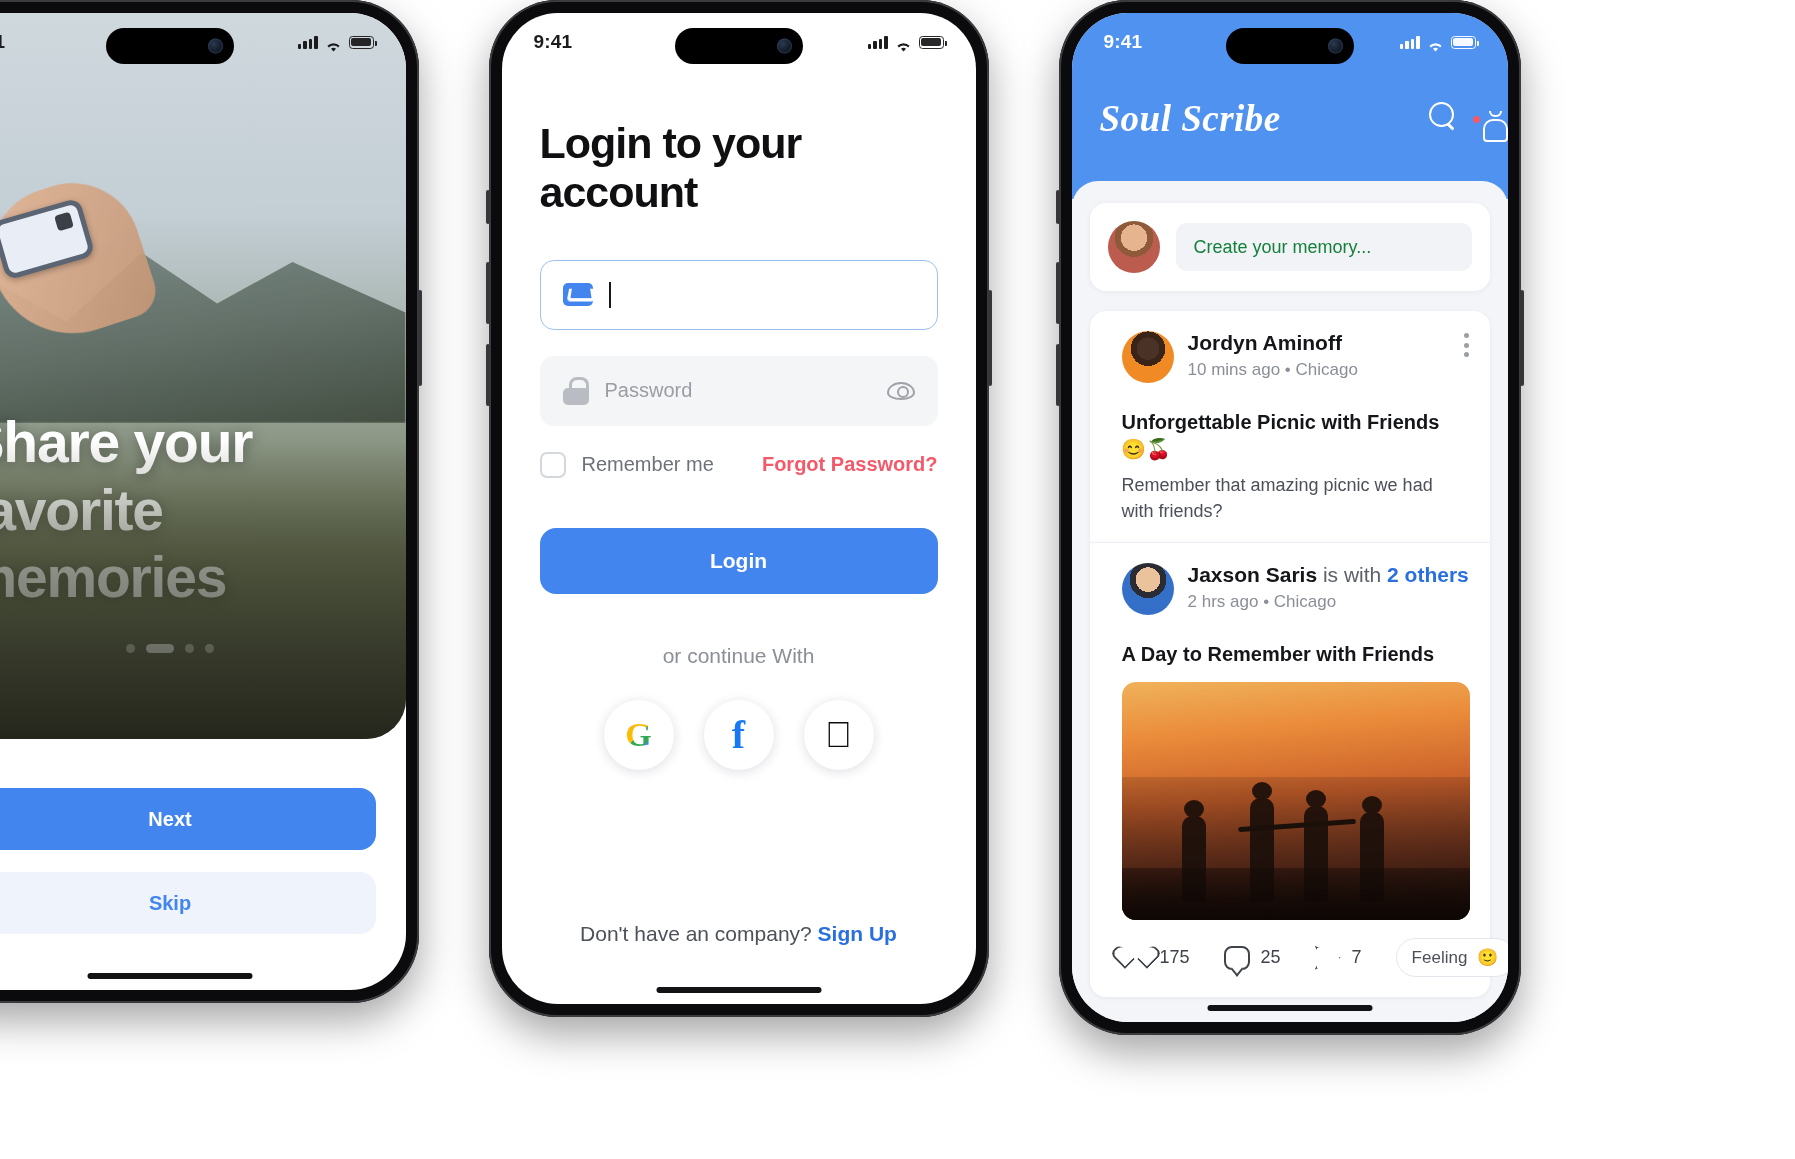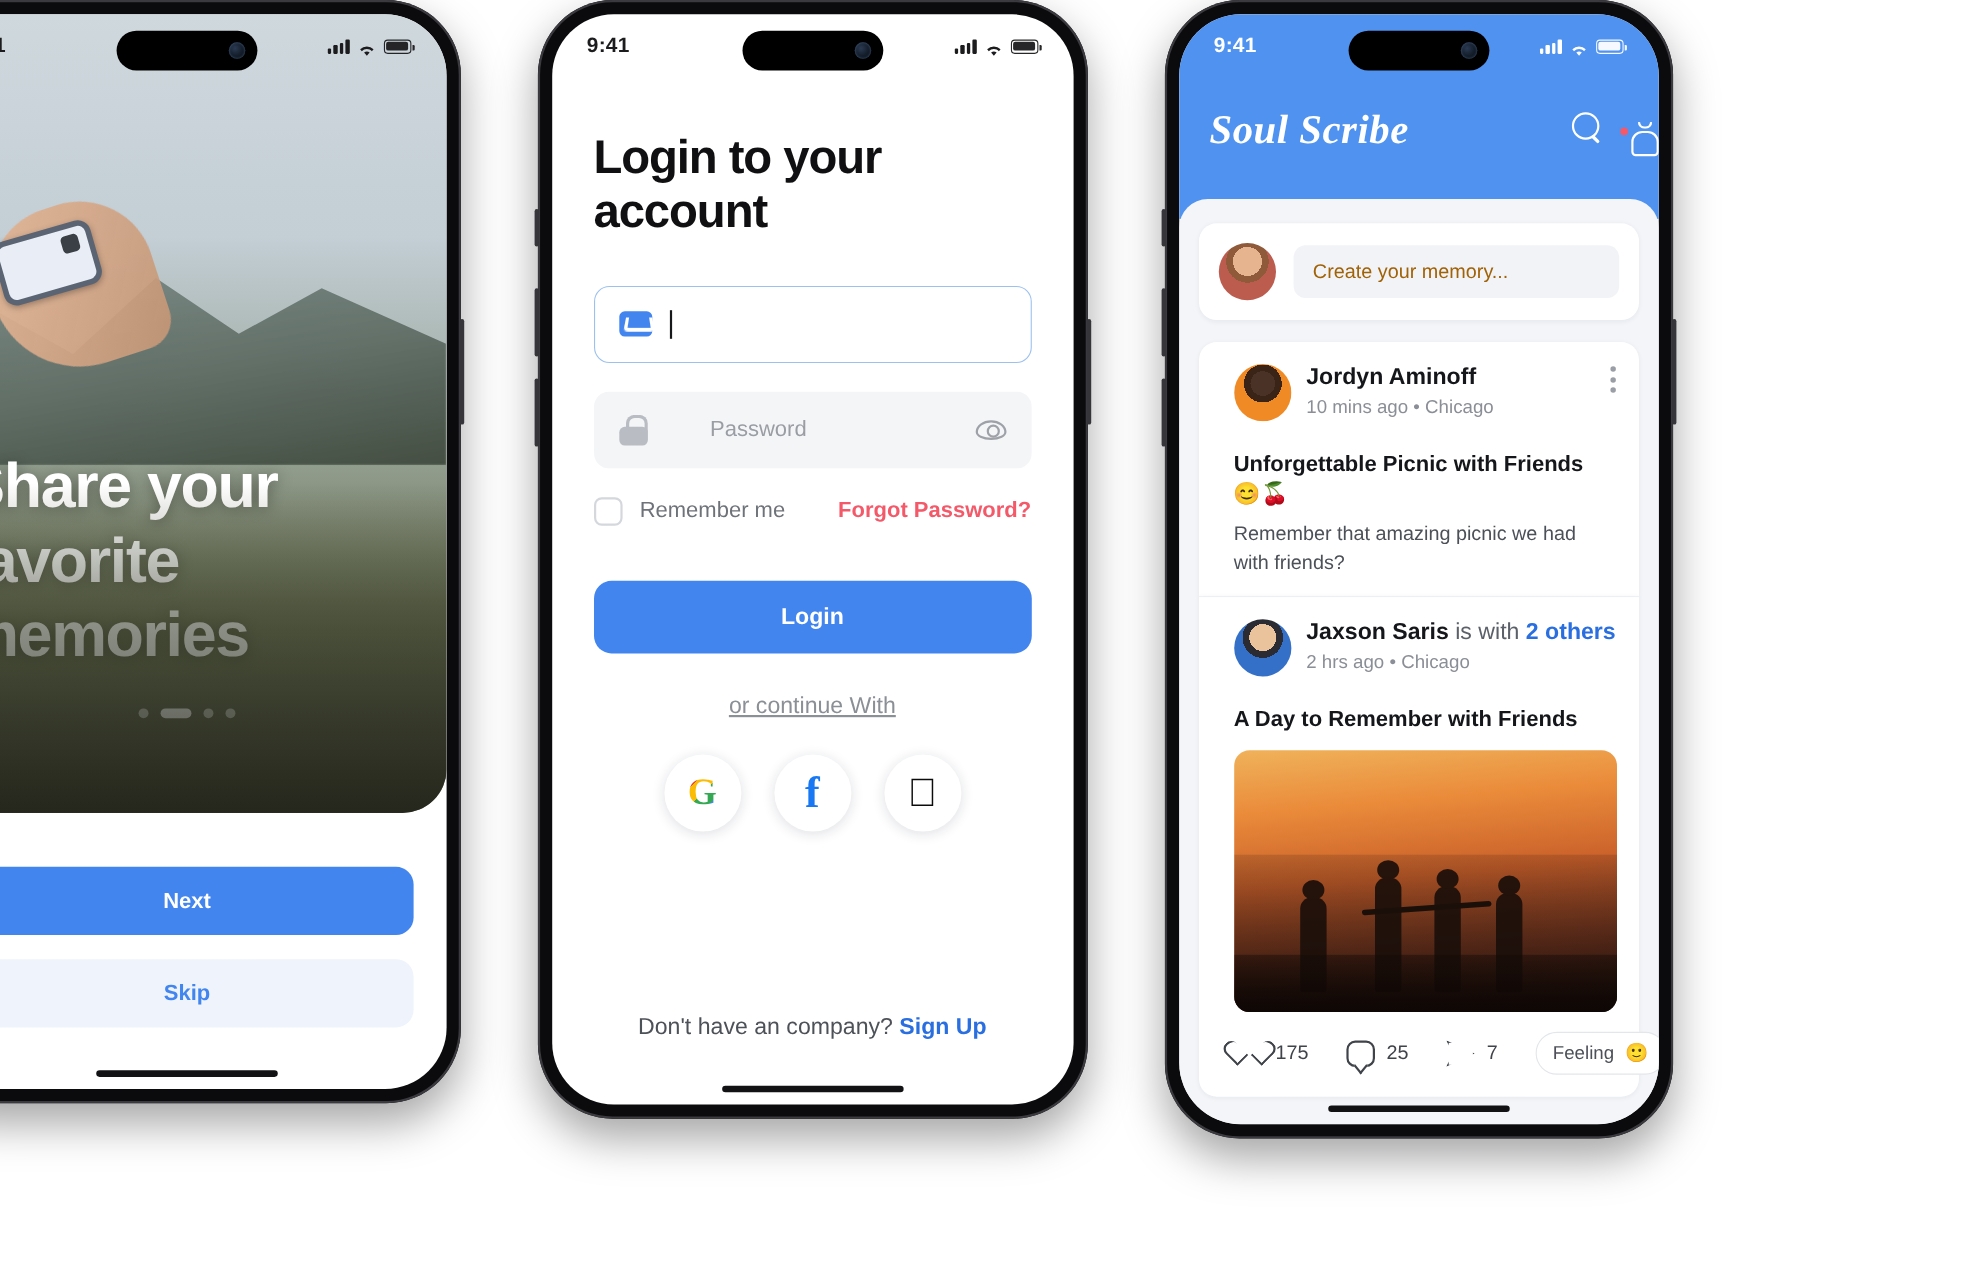--- a/index.html
+++ b/index.html
@@ -199,42 +199,42 @@
     border: 3.4px solid #b9bcc2; border-bottom: none; border-radius: 8px 8px 0 0;
   }
   .lock-ico::after {
     content:''; position:absolute; left:0; top:11px; width:26px; height:17px;
     background:#b9bcc2; border-radius:5px;
   }
   .caret {
     width: 2px; height: 26px; background: #17181a; animation: blink 1.05s steps(1) infinite;
   }
   @keyframes blink { 0%,49%{opacity:1} 50%,100%{opacity:.15} }
-  .placeholder { color: #9a9da3; font-size: 20px; margin-left: 41px; }
+  .placeholder { color: #9a9da3; font-size: 20px; }
   .eye {
     margin-left: auto; width: 28px; height: 18px; position: relative; flex: 0 0 auto;
   }
   .eye::before {
     content:''; position:absolute; inset:0; border: 2.4px solid #9ea1a7;
     border-radius: 50% 50% 50% 50% / 60% 60% 40% 40%;
   }
   .eye::after {
     content:''; position:absolute; left:10px; top:4px; width:8px; height:8px;
     border: 2.4px solid #9ea1a7; border-radius: 50%;
   }
   .row-between { display: flex; align-items: center; justify-content: space-between; margin-top: 6px; }
   .rememberme { display: flex; align-items: center; gap: 16px; cursor: pointer; }
   .cbox { width: 26px; height: 26px; border: 2px solid #d4d7dc; border-radius: 7px; background: #fff; }
   .rm-label { font-size: 20px; color: #6e7279; }
   .forgot { font-size: 20px; color: #f4596a; font-weight: 700; cursor: pointer; }
   .login-btn {
     margin-top: 50px; height: 66px; width: 100%; border: none; border-radius: 16px;
     background: #4285ee; color: #fff; font-size: 21px; font-weight: 700; cursor: pointer;
   }
-  .or-text { text-align: center; color: #8b8f96; font-size: 21px; margin-top: 36px; text-decoration: underline; }
+  .or-text { text-align: center; color: #8b8f96; font-size: 21px; margin-top: 50px; }
   .socials { display: flex; justify-content: center; gap: 30px; margin-top: 32px; }
   .soc {
     width: 70px; height: 70px; border-radius: 50%; background: #fff;
     box-shadow: 0 2px 12px rgba(20,30,60,.14);
     display: flex; align-items: center; justify-content: center; cursor: pointer;
   }
   .g-mark {
     font-size: 34px; font-weight: 700;
     background: linear-gradient(135deg,#ea4335 0%,#ea4335 25%,#fbbc05 25%,#fbbc05 50%,#34a853 50%,#34a853 75%,#4285f4 75%);
     -webkit-background-clip: text; background-clip: text; color: transparent;
@@ -294,21 +294,21 @@
     display: flex; align-items: center; gap: 16px;
     box-shadow: 0 1px 5px rgba(20,30,60,.06); margin-bottom: 20px;
   }
   .avatar { width: 52px; height: 52px; border-radius: 50%; flex: 0 0 auto; position: relative; overflow: hidden; }
   .av-a { background: radial-gradient(circle at 50% 32%, #e6b48e 0 30%, #8e5a3a 30% 44%, #bb5c4e 44% 100%); }
   .av-b { background: radial-gradient(circle at 50% 34%, #4a3226 0 26%, #3a2418 26% 40%, #f08a24 40% 100%), #b9a6e0; }
   .av-c { background: radial-gradient(circle at 50% 32%, #eac39d 0 28%, #2b2b33 28% 42%, #3470c8 42% 100%); }
   .composer-input {
     flex: 1; background: #f1f3f6; border-radius: 11px; height: 48px;
     display: flex; align-items: center; padding: 0 18px;
-    color: #a16207; font-size: 18px; cursor: text;
+    color: #15803d; font-size: 18px; cursor: text;
   }
   .post-card {
     background: #fff; border-radius: 16px; padding: 20px 20px 0 32px;
     margin-bottom: 0; box-shadow: 0 1px 5px rgba(20,30,60,.06);
   }
   .post-card.first { border-bottom-left-radius: 0; border-bottom-right-radius: 0; padding-bottom: 18px; }
   .post-card.second { border-top-left-radius: 0; border-top-right-radius: 0; border-top: 1px solid #eceff3; padding-bottom: 0; }
   .post-head { display: flex; align-items: flex-start; gap: 14px; }
   .post-meta { flex: 1; min-width: 0; }
   .post-name { font-size: 21px; font-weight: 700; color: #15161a; }

